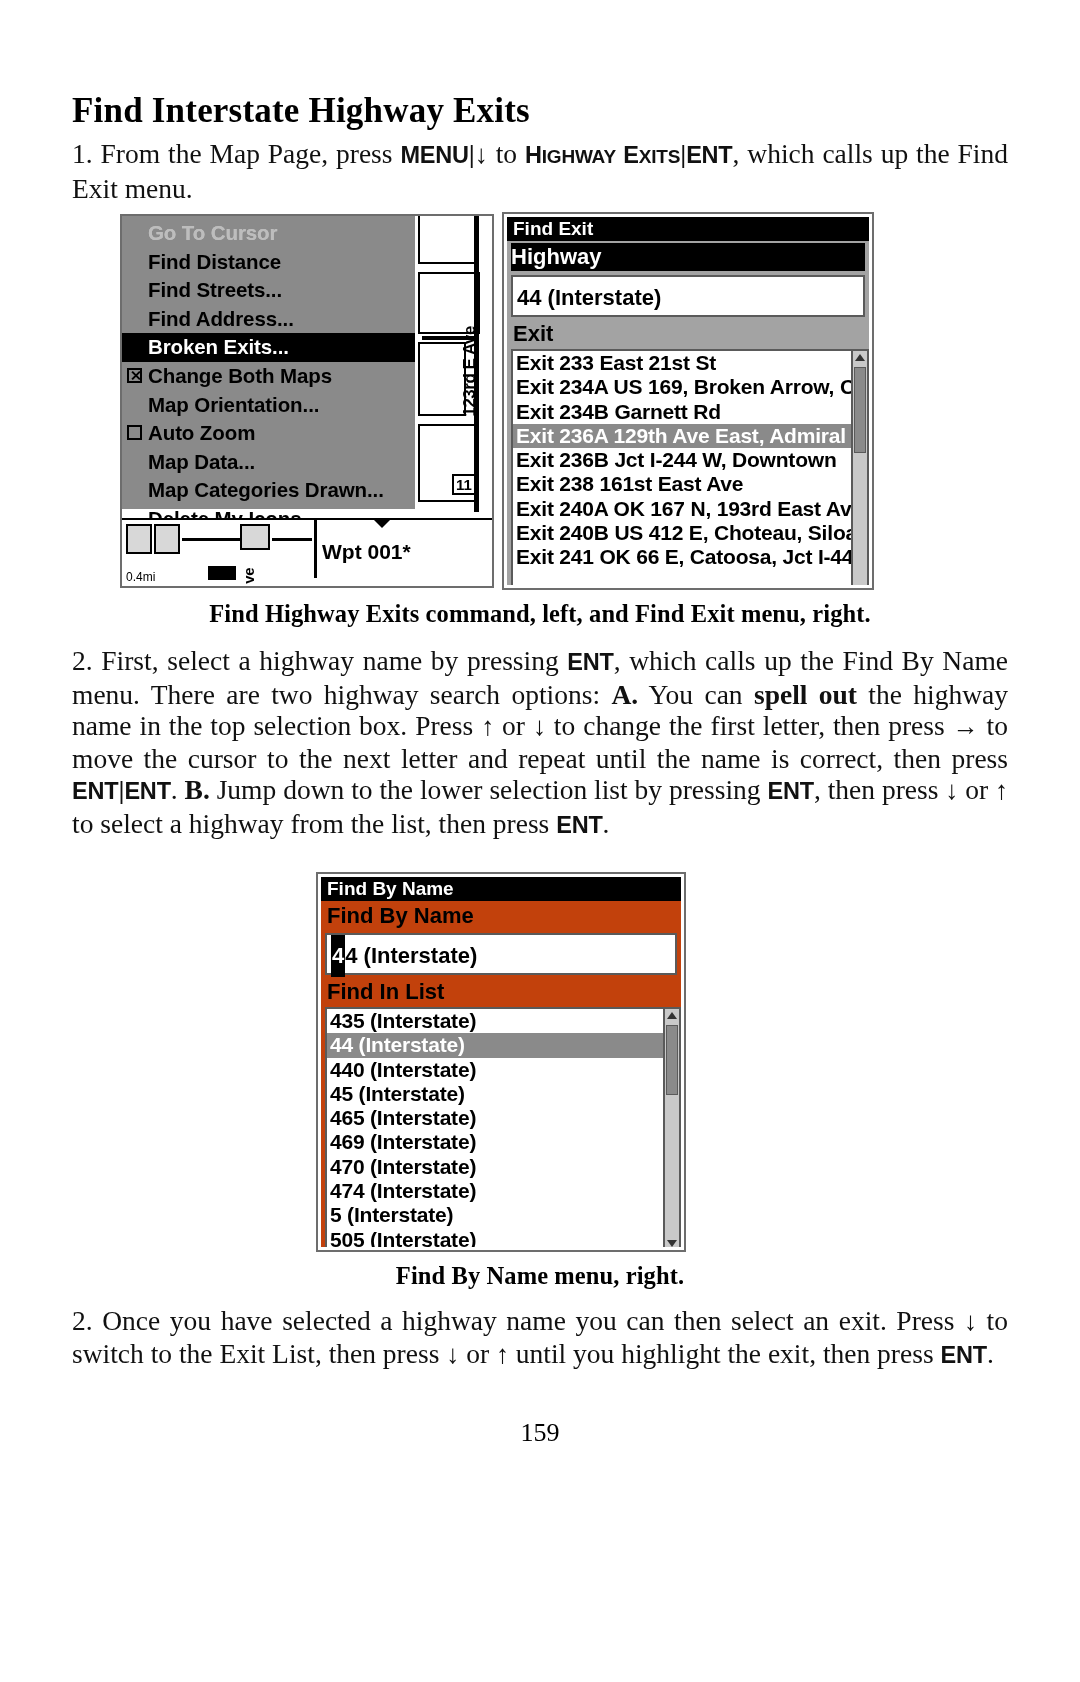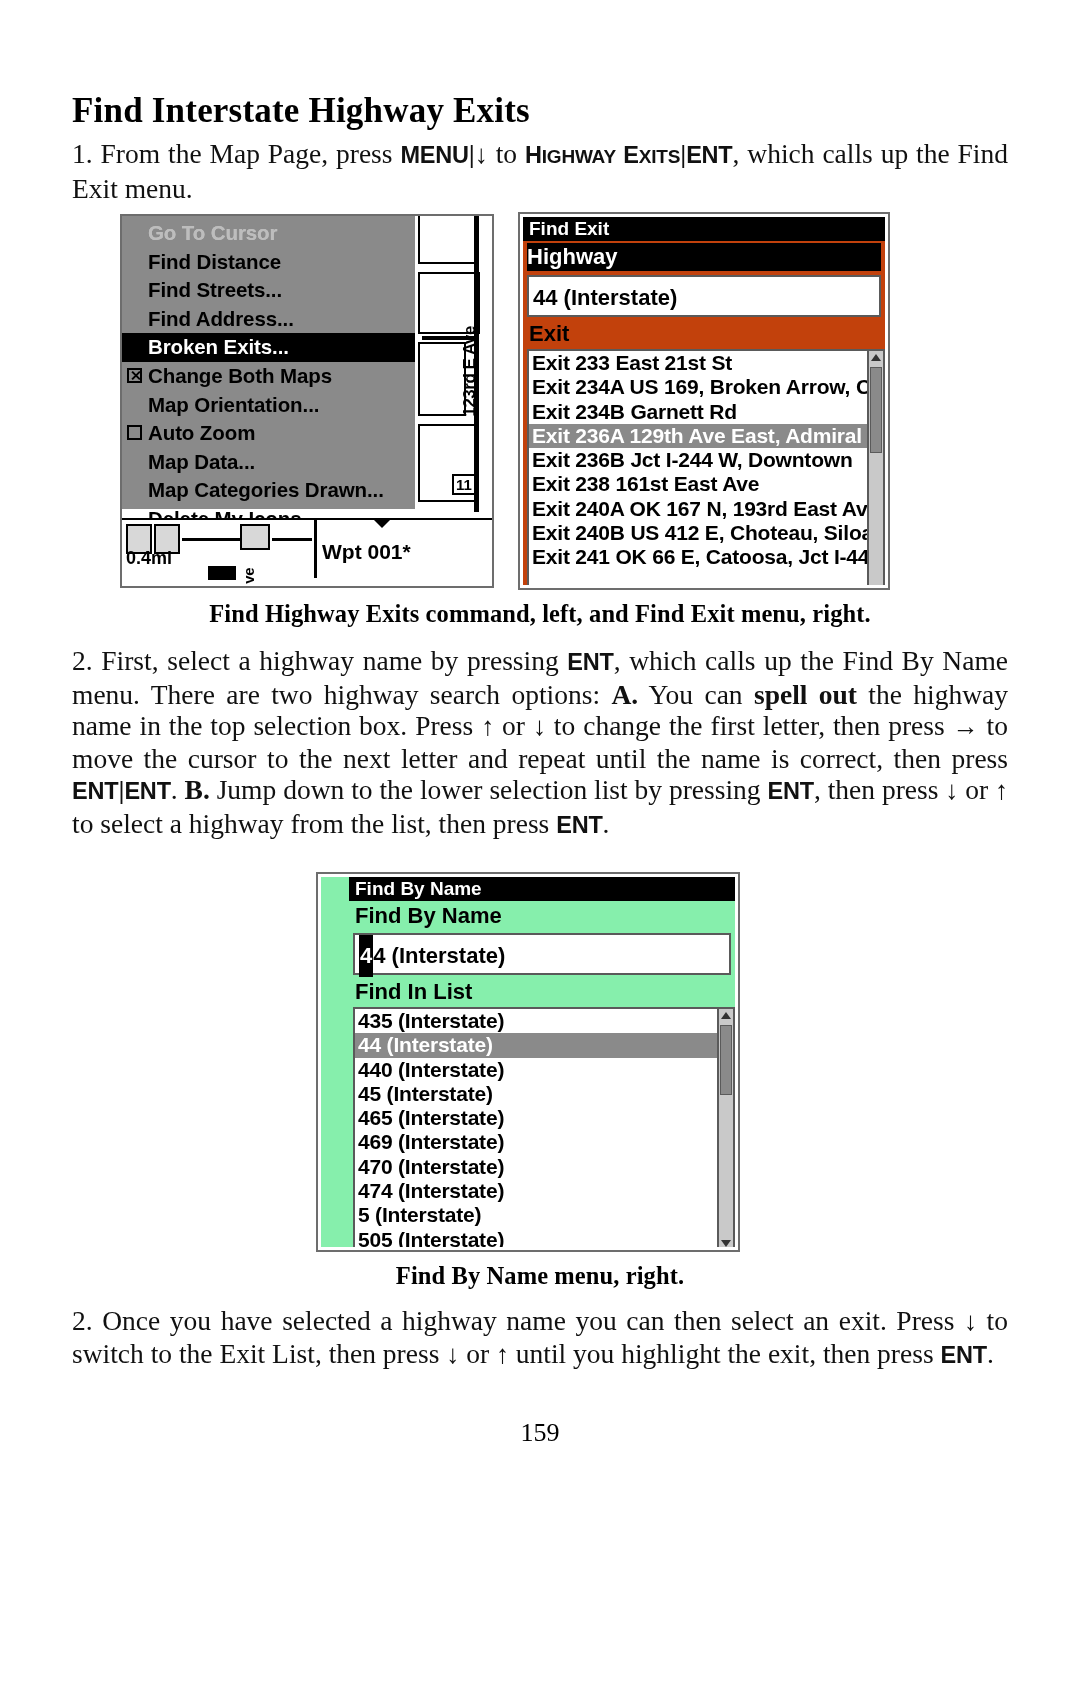--- a/index.html
+++ b/index.html
@@ -177,23 +177,23 @@
     position: absolute;
     left: 0; bottom: 0;
     width: 100%;
     height: 68px;
     background: #ffffff;
     border-top: 2px solid #000;
     box-sizing: border-box;
   }
   .scale-txt {
     position: absolute;
-    left: 4px; bottom: 17px;
-    font-size: 18px;
-    font-weight: bold;
+    left: 4px; bottom: 2px;
+    font-size: 12px;
+    font-weight: normal;
   }
   .wpt-txt {
     position: absolute;
     left: 200px; top: 20px;
     font-size: 21px;
     font-weight: bold;
     text-align: center;
   }
   .icon-box {
     position: absolute;
@@ -203,25 +203,25 @@
   }
   .cursor-diamond {
     position: absolute;
     width: 0; height: 0;
     border: 10px solid transparent;
     border-top-color: #000;
   }
 
   
   #fig-find-exit {
-    left: 520px;
+    left: 504px;
     top: 214px;
     width: 368px;
     height: 374px;
-    background: #c2410c;
+    background: #a3a3a3;
     border: 3px solid #ffffff;
     outline: 2px solid #6d6d6d;
     box-sizing: border-box;
     overflow: hidden;
   }
   .title-bar {
     height: 24px;
     line-height: 24px;
     background: #000;
     color: #fff;
@@ -304,28 +304,27 @@
     border-left: 5px solid transparent;
     border-right: 5px solid transparent;
   }
   .vscroll .arrow-up { top: 3px; border-bottom: 7px solid #333; }
   .vscroll .arrow-dn { bottom: 3px; border-top: 7px solid #333; }
 
   
   #fig-find-by-name {
     left: 318px;
     top: 874px;
-    width: 420px;
+    width: 366px;
     height: 376px;
-    background: #86efac;
+    background: #c2410c;
     border: 3px solid #ffffff;
     outline: 2px solid #6d6d6d;
     box-sizing: border-box;
     overflow: hidden;
-    padding-left: 28px;
   }
   .caret {
     display: inline-block;
     background: #000;
     color: #ffffff;
     padding: 0 1px;
   }
 </style>
 </head>
 <body>

